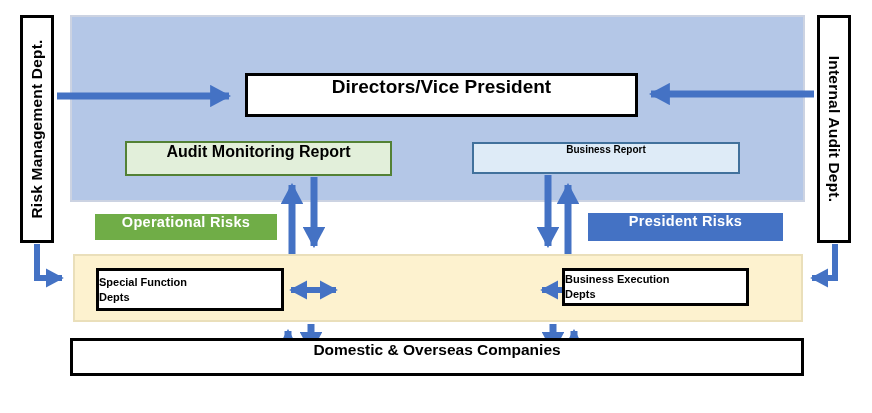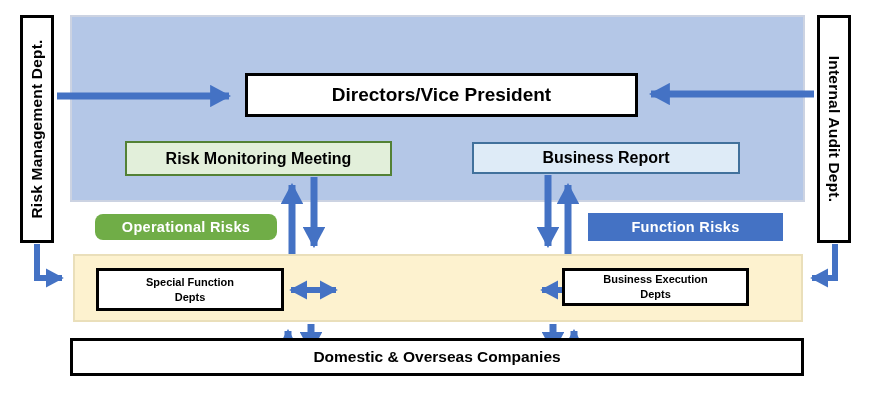--- a/index.html
+++ b/index.html
@@ -3,21 +3,21 @@
 <meta charset="utf-8">
 <style>
   * { margin:0; padding:0; box-sizing:border-box; }
   html,body { background:#ffffff; }
   body { font-family:"Liberation Sans", sans-serif; }
   #canvas {
     position:relative; width:872px; height:413px;
     background:#ffffff; overflow:hidden; font-weight:bold; color:#000;
   }
   .abs { position:absolute; }
-  .center { display:flex; align-items:center; justify-content:center; text-align:center; }
+  .center { display:flex; align-items:flex-start; justify-content:center; text-align:center; }
 
   
   .panel-blue {
     left:70px; top:15px; width:735px; height:187px;
     background:#b4c7e7; border:2px solid #ccd3e2; z-index:1;
   }
   .panel-cream {
     left:73px; top:254px; width:730px; height:68px;
     background:#fdf2cf; border:2px solid #eadfba; z-index:1;
   }
@@ -46,26 +46,26 @@
   .directors {
     left:245px; top:73px; width:393px; height:44px;
     background:#fff; border:3px solid #000; font-size:19px; z-index:3;
   }
   .report-green {
     left:125px; top:141px; width:267px; height:35px;
     background:#e2efda; border:2px solid #538135; font-size:16px; z-index:3;
   }
   .report-blue {
     left:472px; top:142px; width:268px; height:32px;
-    background:#deebf7; border:2px solid #41719c; font-size:16px; z-index:3;
+    background:#deebf7; border:2px solid #41719c; font-size:10px; z-index:3;
   }
   .tag {
     color:#fff; font-size:14.5px; z-index:3; letter-spacing:0.3px;
   }
-  .tag-green { left:95px; top:214px; width:182px; height:26px; background:#70ad47;border-radius:8px; }
+  .tag-green { left:95px; top:214px; width:182px; height:26px; background:#70ad47; }
   .tag-blue  { left:588px; top:213px; width:195px; height:28px; background:#4472c4; }
 
   .dept {
     background:#fff; border:3px solid #000; font-size:11px; line-height:1.32;
     z-index:3; flex-direction:column;
   }
   .dept-special  { left:96px;  top:268px; width:188px; height:43px; }
   .dept-regional { left:343px; top:269px; width:192px; height:41px; }
   .dept-busexec  { left:562px; top:268px; width:187px; height:38px; }
 
@@ -117,31 +117,31 @@
     <line class="shaft" x1="288" y1="358" x2="288" y2="331" stroke-width="7" marker-end="url(#mh)"></line>
     <line class="shaft" x1="311" y1="324" x2="311" y2="351" stroke-width="7" marker-end="url(#mh)"></line>
     <line class="shaft" x1="553" y1="324" x2="553" y2="351" stroke-width="7" marker-end="url(#mh)"></line>
     <line class="shaft" x1="574" y1="358" x2="574" y2="331" stroke-width="7" marker-end="url(#mh)"></line>
   </svg>
 
   <div class="abs center directors">
     <span>Directors/Vice President</span>
   </div>
   <div class="abs center report-green">
-    <span>Risk Monitoring Meeting</span>
+    <span>Audit Monitoring Report</span>
   </div>
   <div class="abs center report-blue">
     <span>Business Report</span>
   </div>
 
   <div class="abs center tag tag-green">
     <span>Operational Risks</span>
   </div>
   <div class="abs center tag tag-blue">
-    <span>Function Risks</span>
+    <span>President Risks</span>
   </div>
 
   <div class="abs center dept dept-special">
     <span>Special Function</span>
     <span>Depts</span>
   </div>
   <div class="abs center dept dept-busexec">
     <span>Business Execution</span>
     <span>Depts</span>
   </div>

